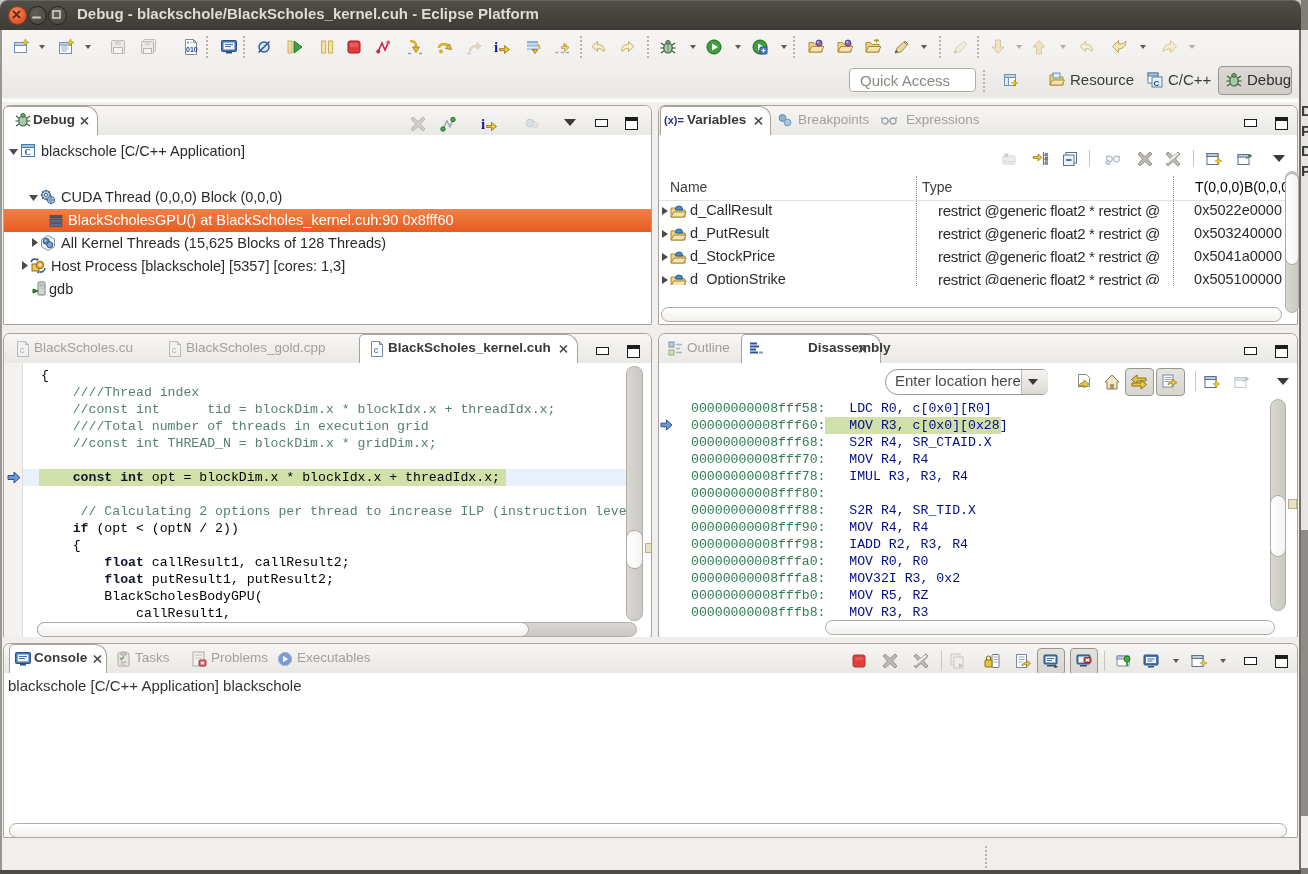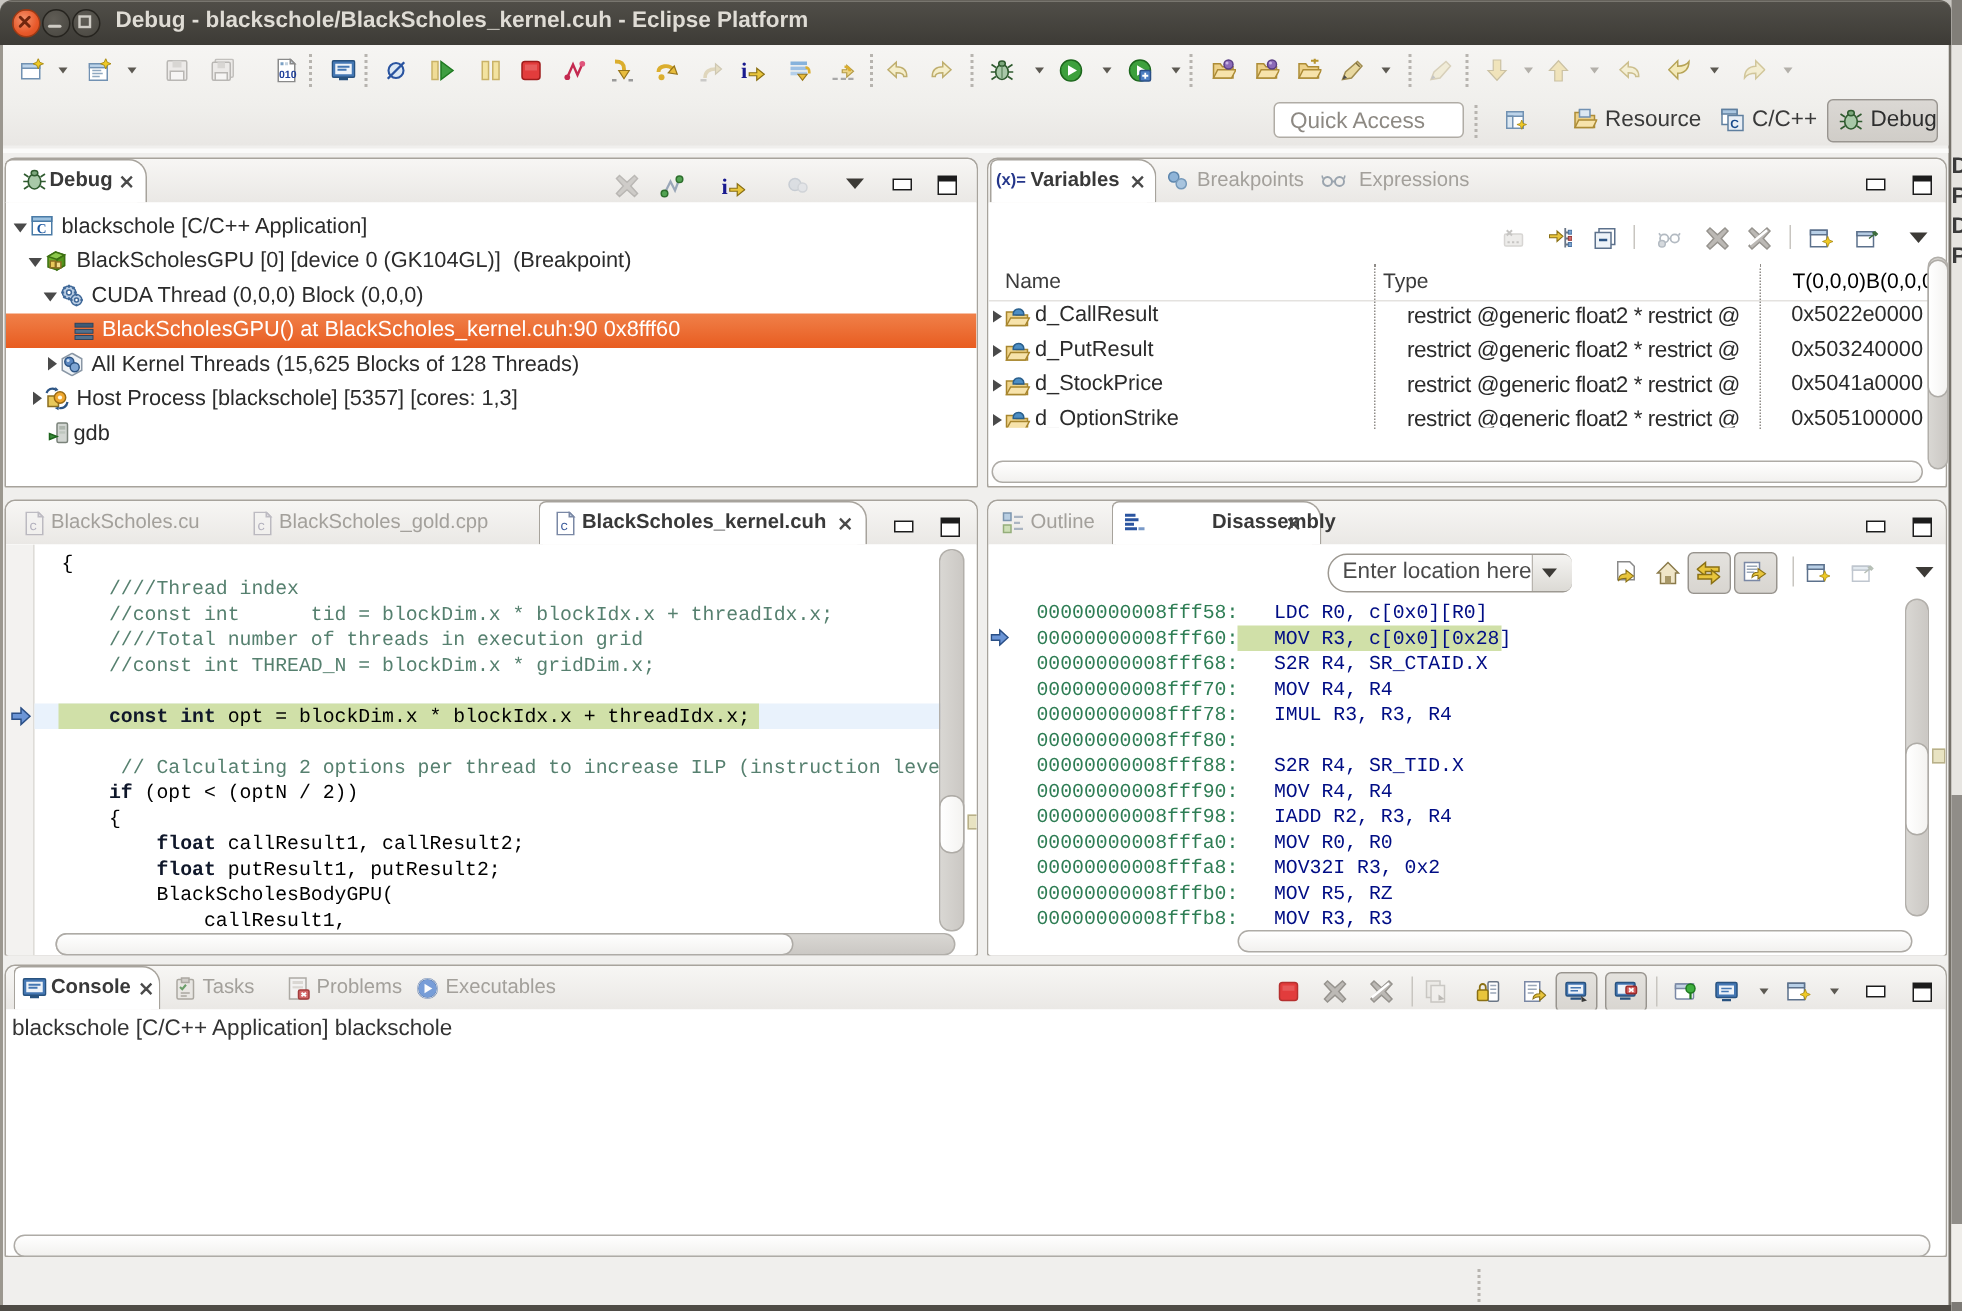--- a/index.html
+++ b/index.html
@@ -304,33 +304,20 @@
         <svg class="abs" style="left:5px;top:7px" width="10" height="10">
             <path d="M0 2h9L4.5 8z" fill="#4a4a4a"></path>
           </svg>
         <svg class="abs" style="left:16px;top:3px" width="16" height="16" viewBox="0 0 16 16">
             <rect x="1.5" y="1.5" width="13" height="12" fill="#fff" stroke="#4a7ba6"></rect>
             <rect x="1.5" y="1.5" width="13" height="3" fill="#9dc2e0" stroke="#4a7ba6"></rect>
             <text x="4.5" y="12" font-size="9" font-weight="bold" fill="#1a56a0" font-family="Liberation Serif">C</text>
           </svg>
         <span class="abs" style="left:37px;top:3px;">blackschole [C/C++ Application]</span>
       </div>
-      <div class="treerow" style="top:28px;">
-        <svg class="abs" style="left:15px;top:7px" width="10" height="10">
-            <path d="M0 2h9L4.5 8z" fill="#4a4a4a"></path>
-          </svg>
-        <svg class="abs" style="left:26px;top:3px" width="16" height="16" viewBox="0 0 16 16">
-            <path d="M2 5l5-3 6 2v7l-5 3-6-2z" fill="#6cae28" stroke="#3c7012"></path>
-            <path d="M7 2l6 2-5 3-6-2z" fill="#8cc84c" stroke="#3c7012"></path>
-            <path d="M8 7l5-3v7l-5 3z" fill="#55961c" stroke="#3c7012"></path>
-            <rect x="3.5" y="8" width="3.4" height="4.5" fill="#e8c85a" stroke="#8a6d20"></rect>
-            <rect x="7.4" y="8.6" width="3.2" height="4" fill="#f2dc8c" stroke="#8a6d20"></rect>
-          </svg>
-        <span class="abs" style="left:47px;top:3px;">BlackScholesGPU [0] [device 0 (GK104GL)]&nbsp; (Breakpoint)</span>
-      </div>
       <div class="treerow" style="top:51px;">
         <svg class="abs" style="left:25px;top:7px" width="10" height="10">
             <path d="M0 2h9L4.5 8z" fill="#4a4a4a"></path>
           </svg>
         <svg class="abs" style="left:36px;top:3px" width="16" height="16" viewBox="0 0 16 16">
             <circle cx="6" cy="6" r="4.4" fill="#b9cde4" stroke="#3f6898"></circle>
             <circle cx="6" cy="6" r="1.6" fill="#fff" stroke="#3f6898"></circle>
             <path d="M6 0.8v2M6 9.2v2M0.8 6h2M9.2 6h2M2.3 2.3l1.4 1.4M8.3 8.3l1.4 1.4M9.7 2.3L8.3 3.7M3.7 8.3L2.3 9.7" stroke="#3f6898" stroke-width="1.3"></path>
             <circle cx="11" cy="11" r="3.6" fill="#b9cde4" stroke="#3f6898"></circle>
             <circle cx="11" cy="11" r="1.3" fill="#fff" stroke="#3f6898"></circle>
@@ -580,21 +567,21 @@
         <path d="M1 2.5h7M1 5.5h9M1 8.5h6M1 11.5h8" stroke="#2a54a0" stroke-width="2"></path>
         <path d="M10 11.5h4" stroke="#7a9ac8" stroke-width="2"></path>
       </svg>
     <div class="tabtxt" style="left:109px;padding-left:40px;">Disassembly</div>
     <div class="tclose" style="left:198px;">⨯</div>
     <div class="minbox" style="left:585px;top:13px;"></div>
     <div class="maxbox" style="left:616px;top:11px;"></div>
     <div class="abs" style="left:0;top:29px;width:638px;height:274px;background:#fff;overflow:hidden;border-radius:0 0 2px 2px;">
 
       <div class="abs" style="left:226px;top:6px;width:163px;height:26px;background:#fff;border:1px solid #9d9992;border-radius:13px 6px 6px 13px;box-sizing:border-box;"></div>
-      <div class="abs" style="left:236px;top:9px;font-size:15px;color:#4a4a4a;width:126px;overflow:hidden;text-align:right;">Enter location here</div>
+      <div class="abs" style="left:236px;top:9px;font-size:15px;color:#4a4a4a;width:126px;overflow:hidden;">Enter location here</div>
       <div class="abs" style="left:362px;top:7px;width:26px;height:24px;border-left:1px solid #b8b4ae;background:linear-gradient(#f5f4f2,#dcdad5);border-radius:0 5px 5px 0;"></div>
       <div class="abs" style="left:369px;top:16px;width:0;height:0;border-left:5px solid transparent;border-right:5px solid transparent;border-top:6px solid #3c3a36;"></div>
       <svg class="icon" style="left:417px;top:11px" viewBox="0 0 16 16">
           <path d="M2.5 0.5h8l3 3v9h-11z" fill="#fff" stroke="#8a8a8a"></path>
           <path d="M3 13c0-3 2-4.5 5-4.5V6l5 4-5 4v-2.5c-2.5 0-4 .5-5 1.5z" fill="#e8c53c" stroke="#8a7014" stroke-width="0.7"></path>
         </svg>
       <svg class="icon" style="left:445px;top:11px" viewBox="0 0 16 16">
           <path d="M8 1L1 8h2v7h10V8h2z" fill="#f0e6c8" stroke="#8a7a4a"></path>
           <rect x="6" y="10" width="4" height="5" fill="#a89868"></rect>
         </svg>

